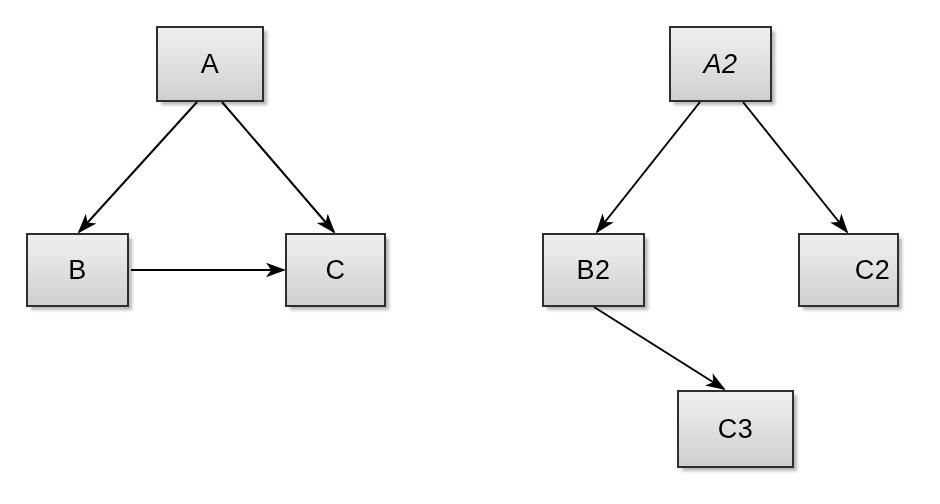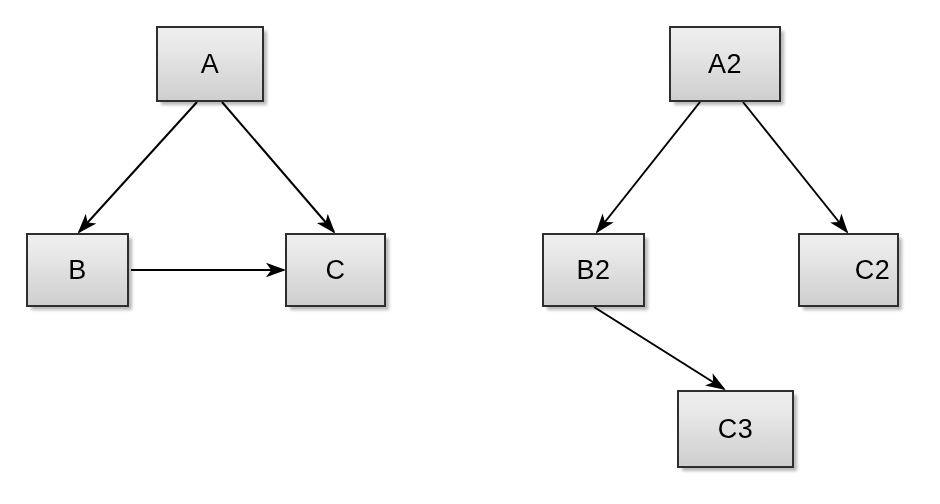--- a/index.html
+++ b/index.html
@@ -69,21 +69,21 @@
   <div id="nodes-group">
       <div class="node" style="left: 156px; top: 26px; width: 108px; height: 76px;">
         <span class="node-label">A</span>
       </div>
       <div class="node" style="left: 26px; top: 233px; width: 103px; height: 74px;">
         <span class="node-label">B</span>
       </div>
       <div class="node" style="left: 285px; top: 233px; width: 101px; height: 74px;">
         <span class="node-label">C</span>
       </div>
-      <div class="node" style="left: 669px; top: 26px; width: 112px; height: 76px;">
+      <div class="node" style="left: 669px; top: 26px; width: 103px; height: 76px; font-style: italic;">
         <span class="node-label">A2</span>
       </div>
       <div class="node" style="left: 542px; top: 233px; width: 103px; height: 74px;">
         <span class="node-label">B2</span>
       </div>
       <div class="node" style="left: 798px; top: 233px; width: 101px; height: 74px; padding-left: 48px;">
         <span class="node-label">C2</span>
       </div>
       <div class="node" style="left: 677px; top: 390px; width: 117px; height: 78px;">
         <span class="node-label">C3</span>

